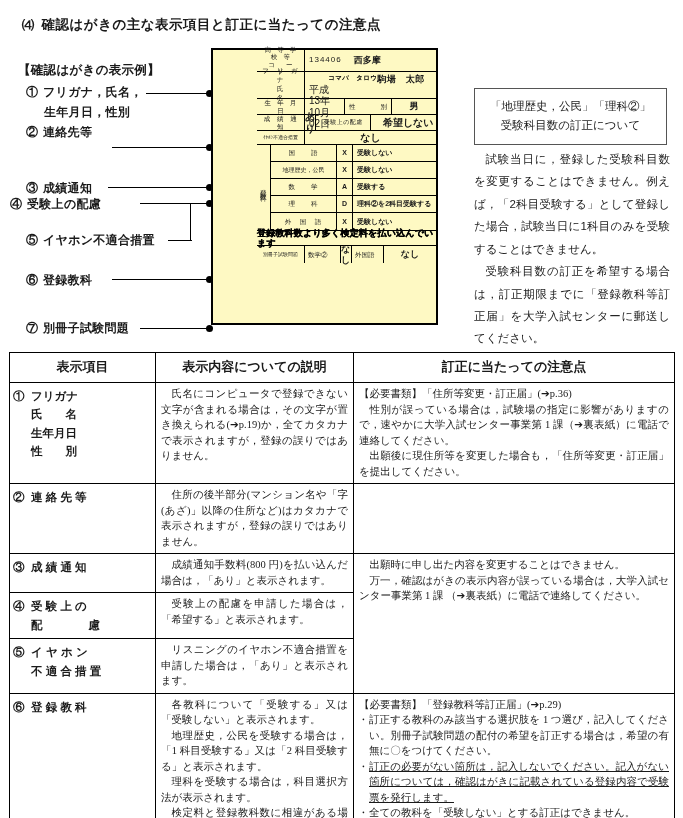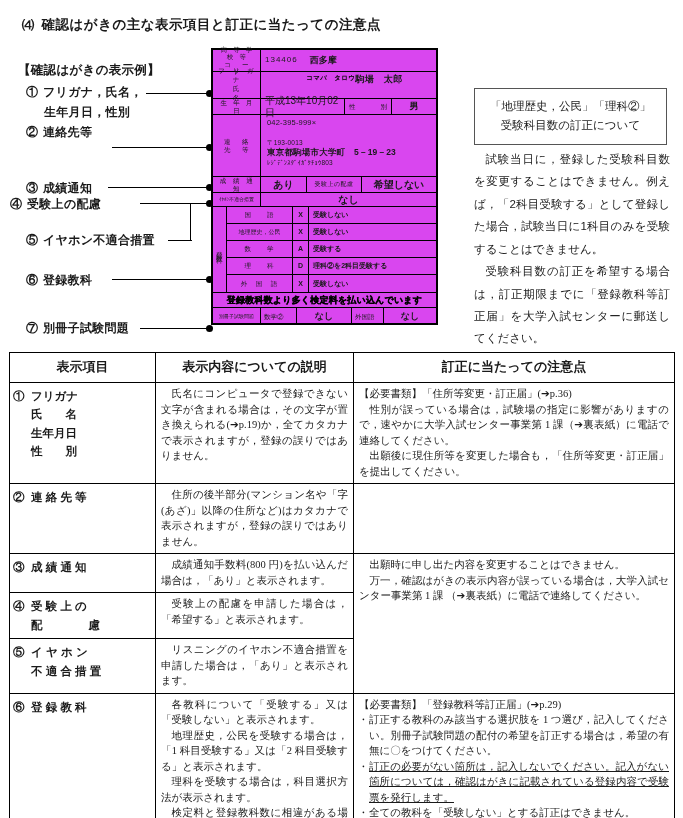--- a/index.html
+++ b/index.html
@@ -39,24 +39,25 @@
     position: absolute; width: 7px; height: 7px; border-radius: 50%;
     background: #000;
   }
   .elbow { position: absolute; border-left: 1.6px solid #000; }
 
   
   .postcard {
     position: absolute; left: 211px; top: 48px;
     width: 227px; height: 277px;
     border: 2px solid #000;
-    background: #d946ef;
+    background: #fef9c3;
     font-family: "Liberation Sans", sans-serif;
     font-size: 7px;
     line-height: 1.12;
+    padding-left: 44px;
   }
   .pc-row { display: flex; border-bottom: 1px solid #000; }
   .pc-row:last-child { border-bottom: none; }
   .pc-lbl {
     width: 48px; flex: 0 0 48px; border-right: 1px solid #000;
     display: flex; align-items: center; justify-content: center;
     font-size: 6.5px; letter-spacing: 2.2px; text-align: center;
     padding: 2px 1px 2px 3px;
   }
   .pc-lbl.tight { letter-spacing: 0; font-size: 5.5px; }
@@ -274,29 +275,20 @@
       </div>
     </div>
 
     <div class="pc-row r-birth">
       <div class="pc-lbl">生 年 月 日</div>
       <div class="pc-val">平成13年10月02日</div>
       <div class="sexlbl">性　　別</div>
       <div class="sexval">男</div>
     </div>
 
-    <div class="pc-row r-contact">
-      <div class="pc-lbl">連　絡　先　等</div>
-      <div class="pc-val">
-        <span class="c-tel">042-395-999×</span>
-        <span class="c-zip">〒193-0013</span>
-        <span class="c-addr">東京都駒場市大学町　5－19－23</span>
-        <span class="c-addr2">ﾚｼﾞﾃﾞﾝｽﾀﾞｲｶﾞｸﾁｮｳ803</span>
-      </div>
-    </div>
 
     <div class="pc-row r-seiseki">
       <div class="pc-lbl">成 績 通 知</div>
       <div class="v1">あり</div>
       <div class="l2">受験上の配慮</div>
       <div class="v2">希望しない</div>
     </div>
 
     <div class="pc-row r-ear">
       <div class="pc-lbl tight">ｲﾔﾎﾝ不適合措置</div>

